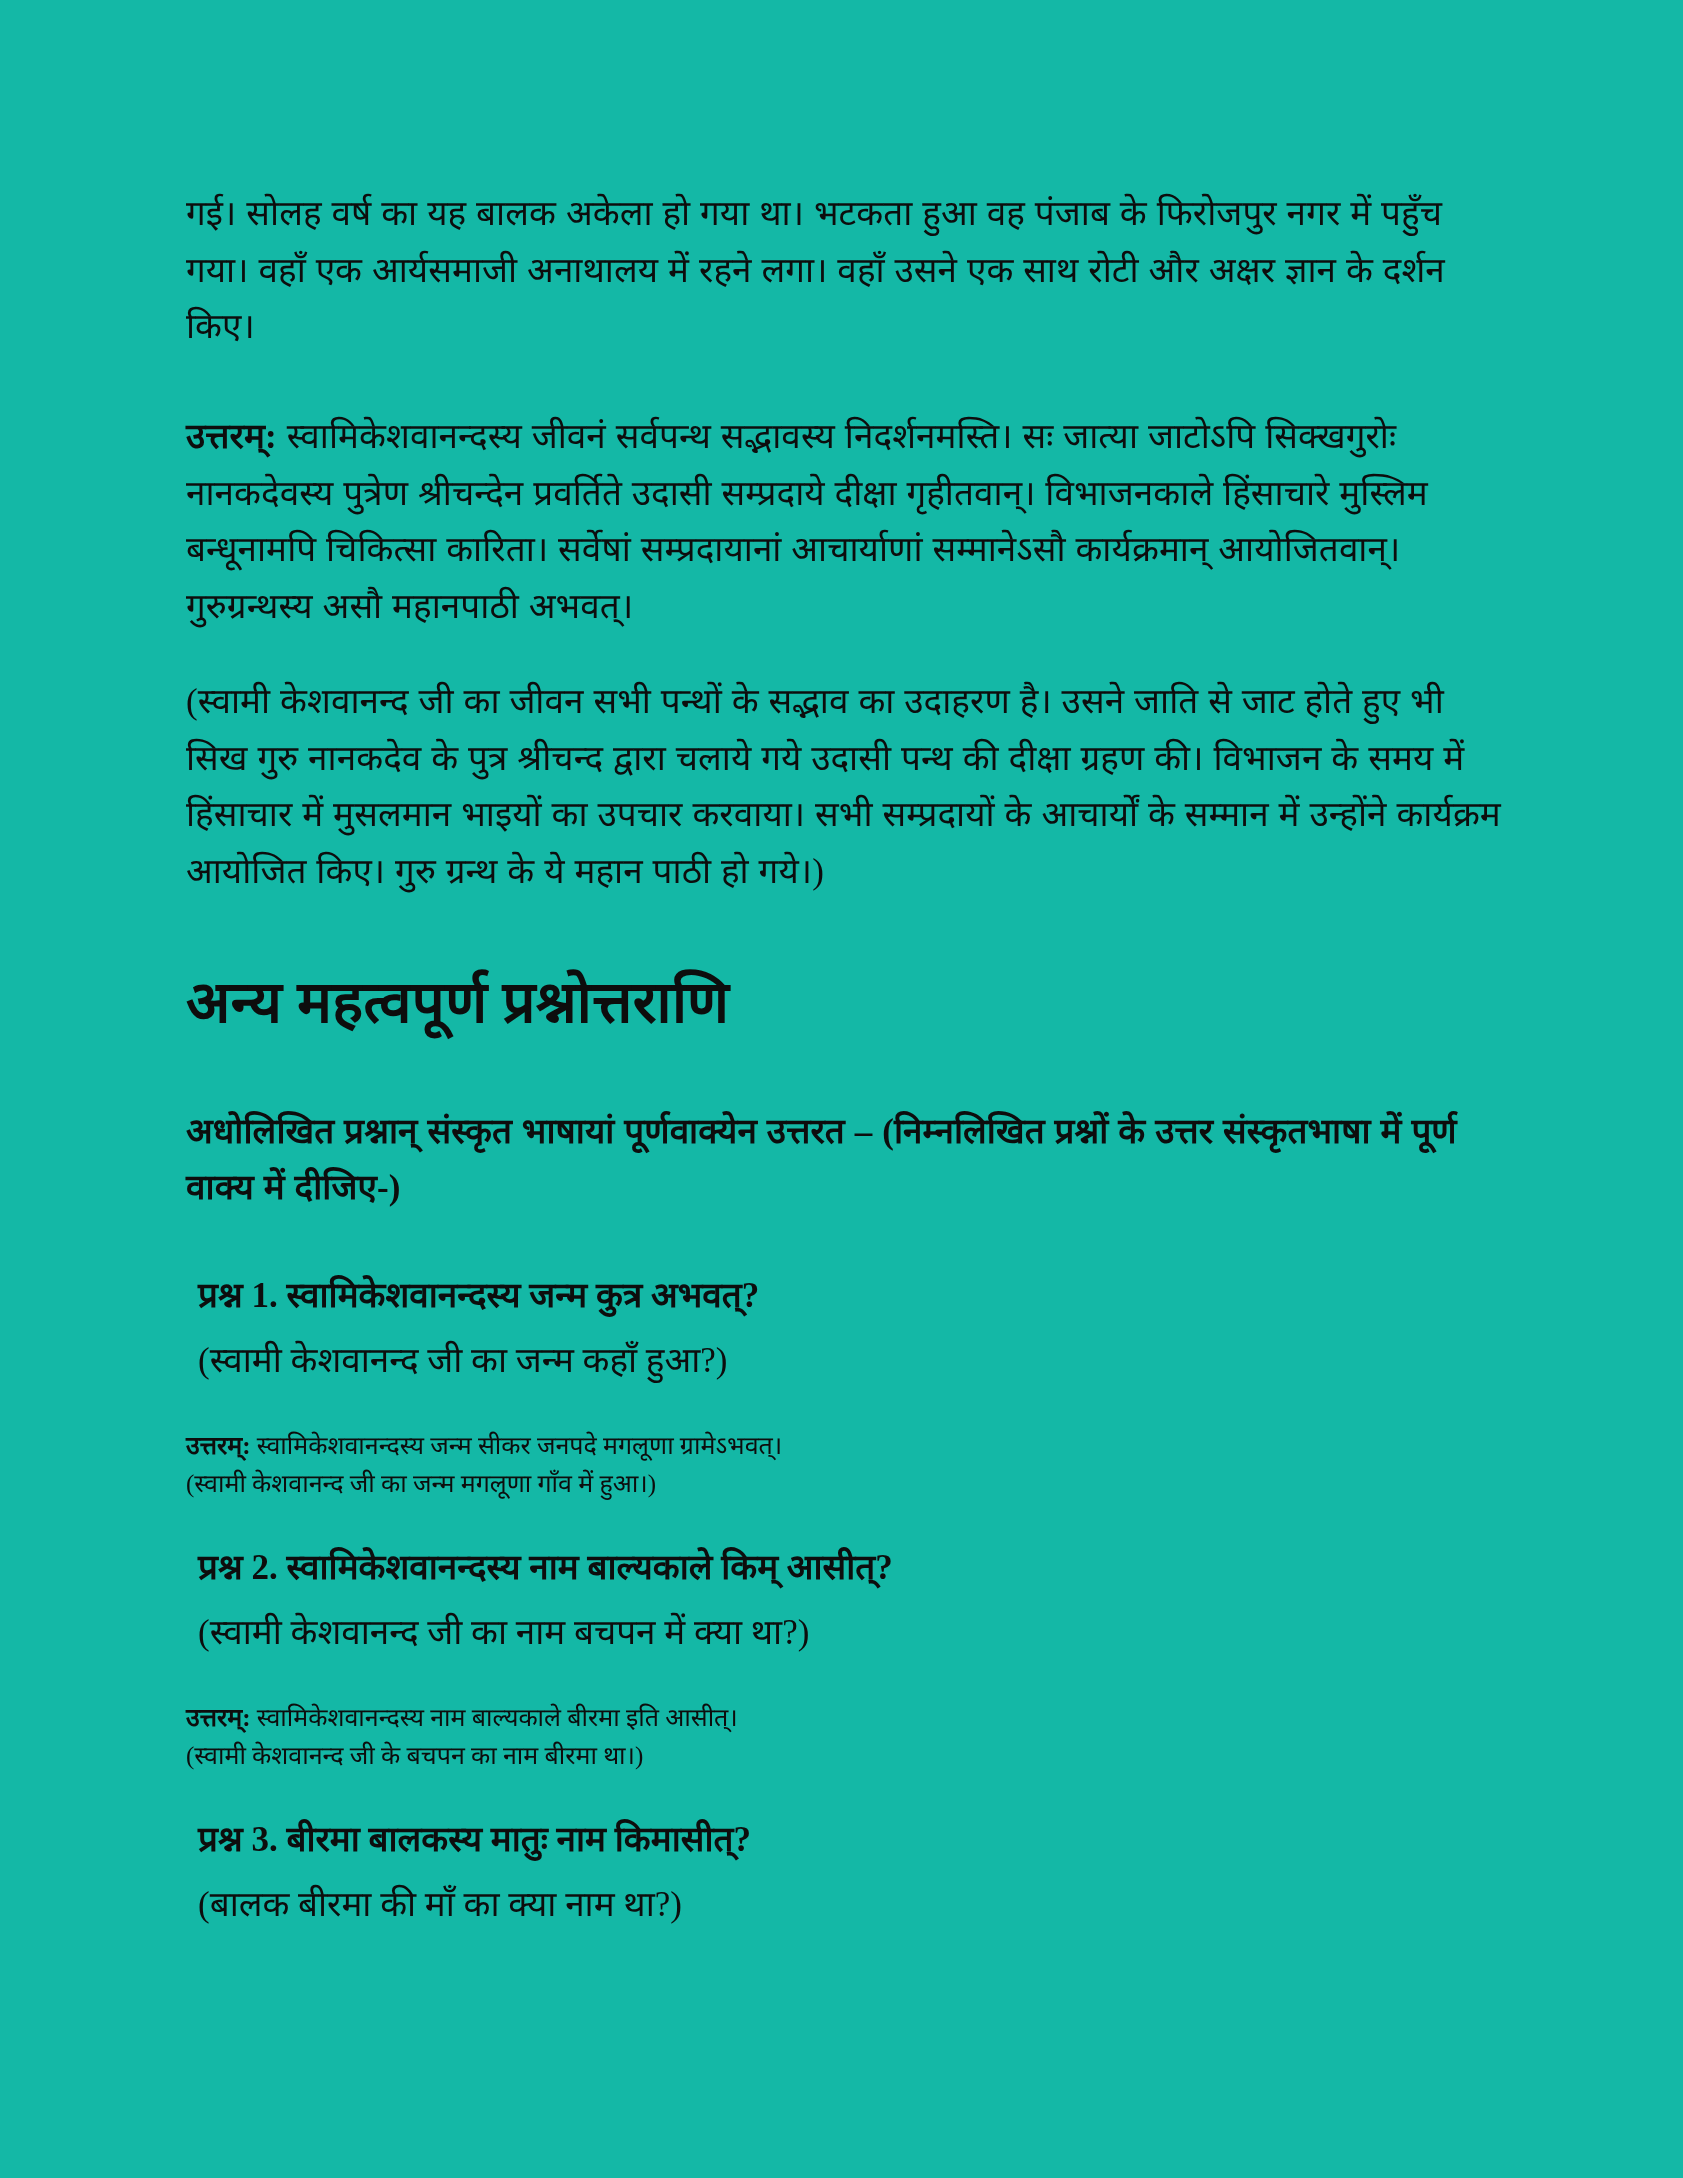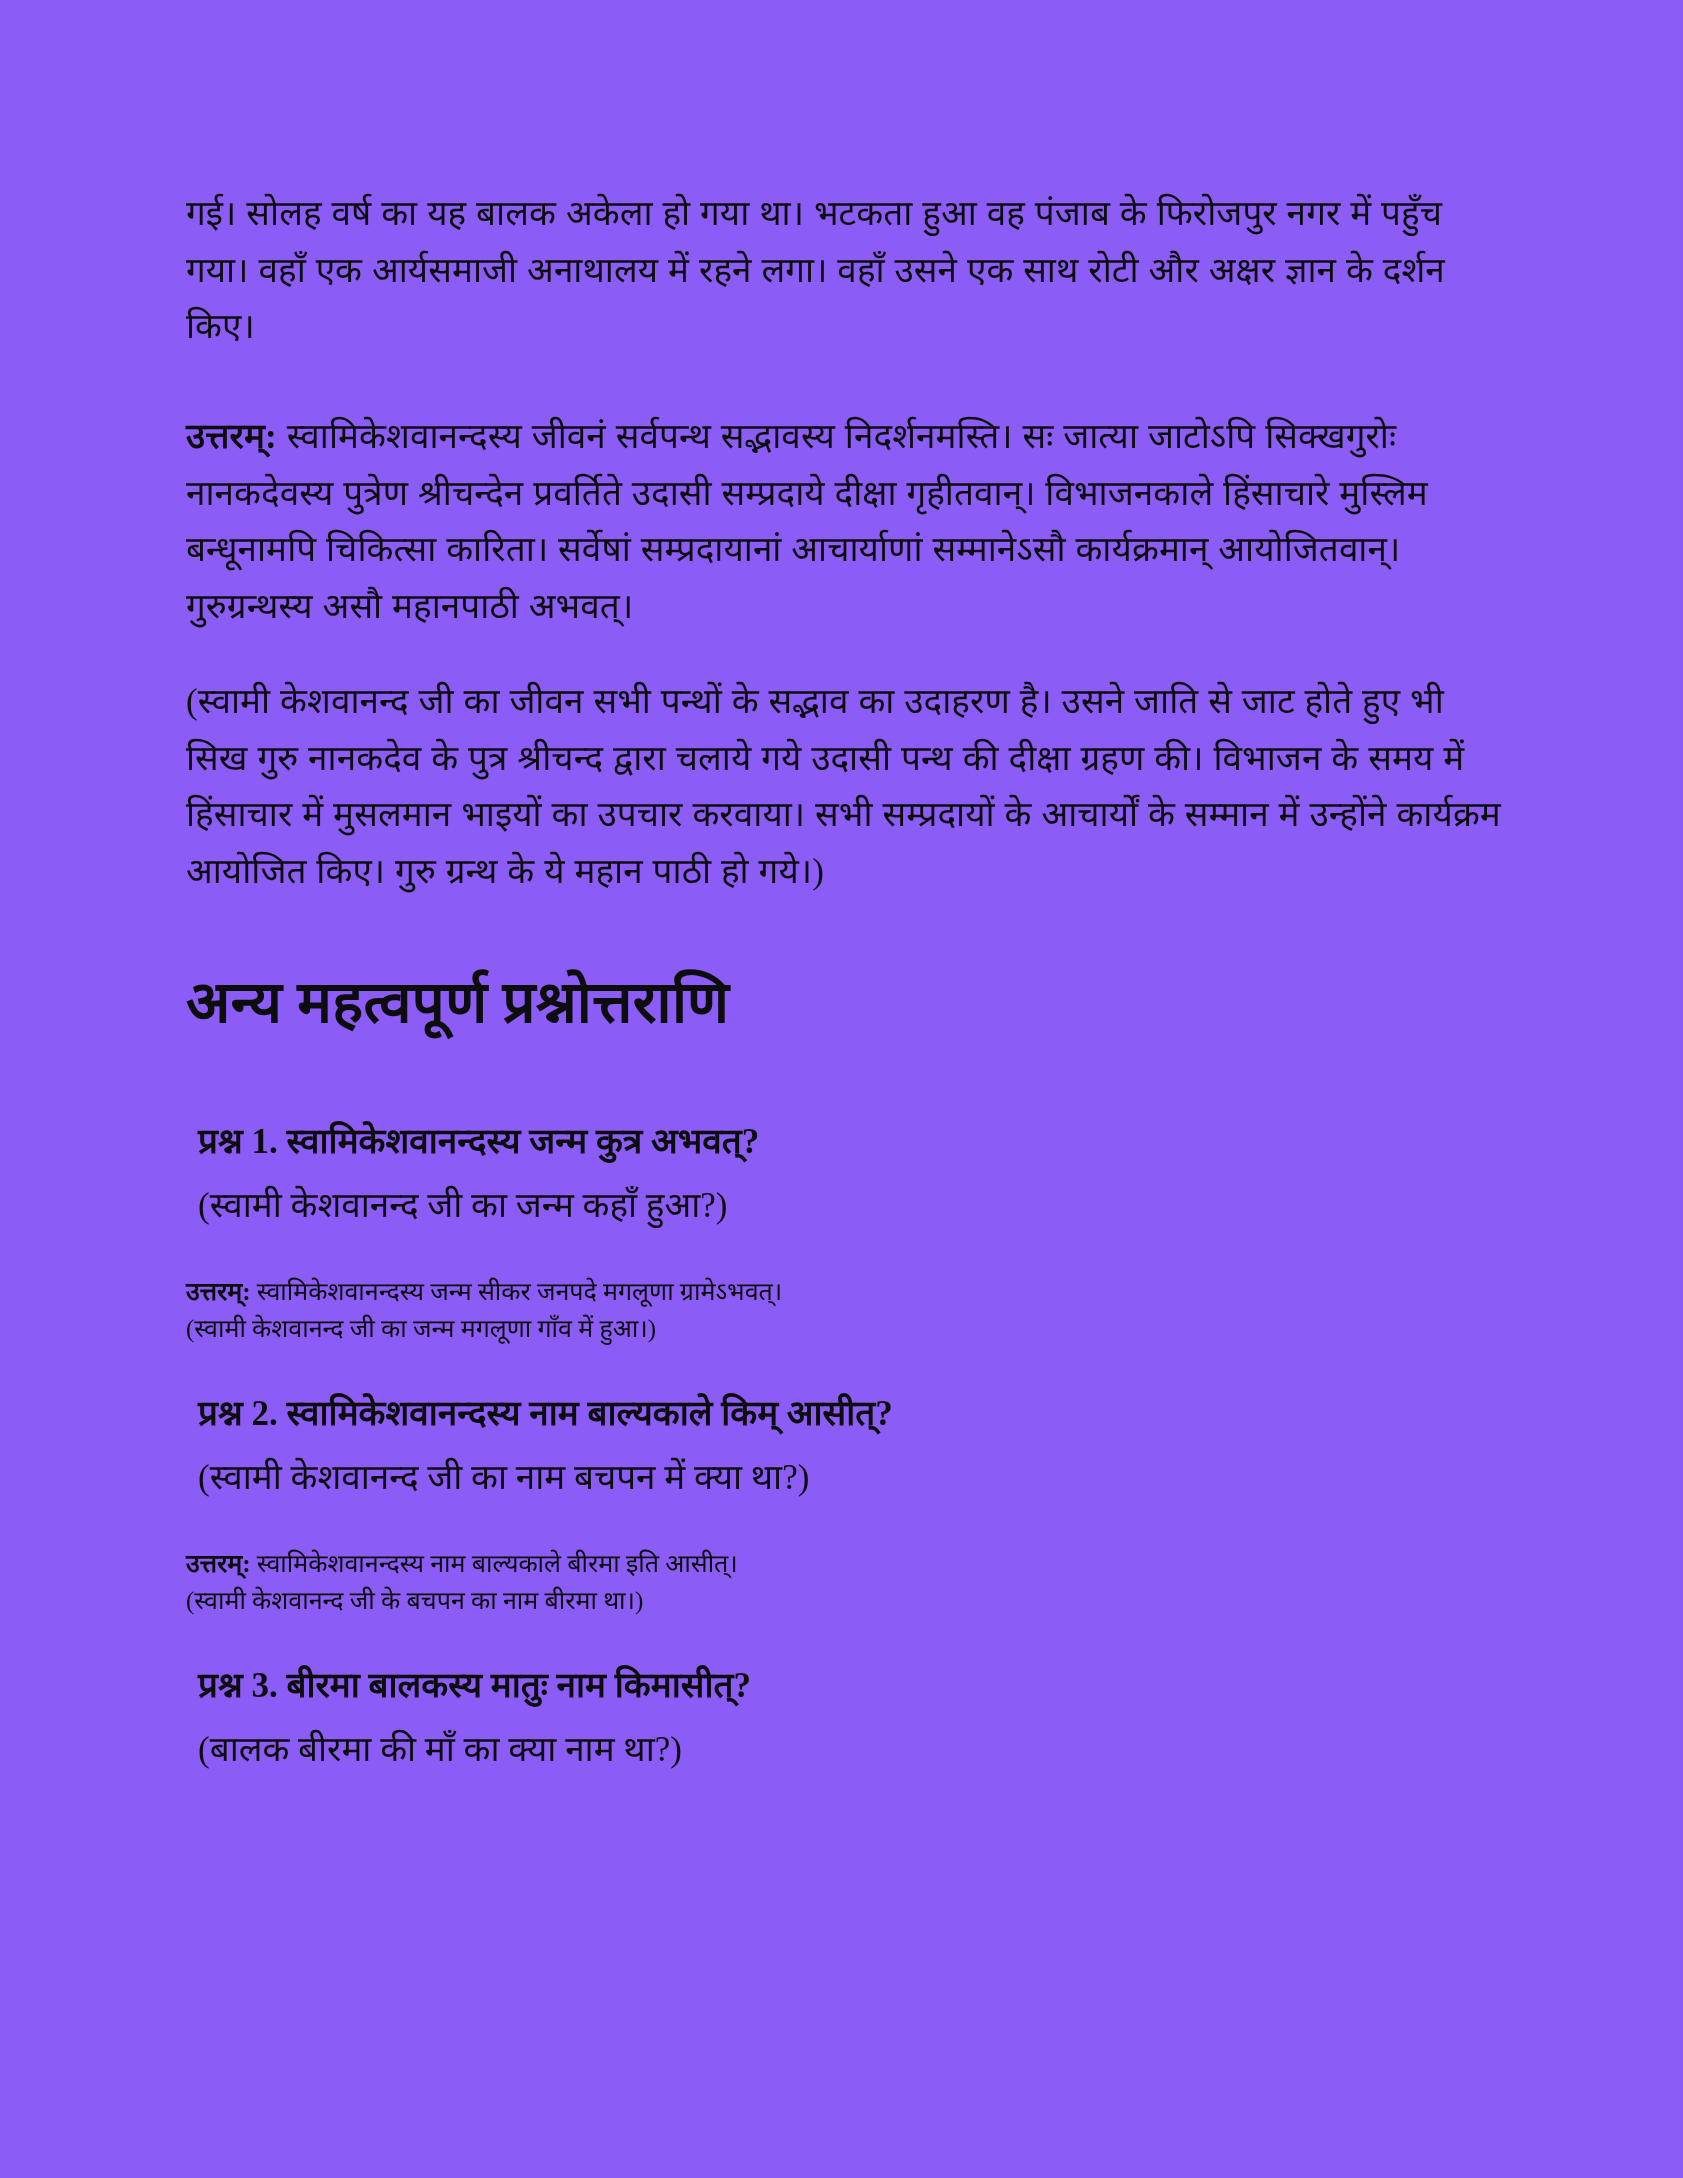--- a/index.html
+++ b/index.html
@@ -13,21 +13,21 @@
     font-family: "Liberation Serif", "DejaVu Serif", serif;
     color: #0d0d0d;
     position: relative;
     overflow: hidden;
   }
   .page {
     box-sizing: border-box;
     width: 1683px;
     height: 2178px;
     padding: 186px 166px 0 186px;
-    background: #8b5cf6;
+    background: #14b8a6;
   }
   .content {
     width: 1317px;
   }
   
   .para {
     font-size: 35px;
     line-height: 1.62;
     letter-spacing: 0.1px;
     text-align: left;
@@ -89,20 +89,21 @@
     <p class="para block">
       <span class="lead">उत्तरम्:</span><span> </span><span>स्वामिकेशवानन्दस्य जीवनं सर्वपन्थ सद्भावस्य निदर्शनमस्ति। सः जात्या जाटोऽपि सिक्खगुरोः नानकदेवस्य पुत्रेण श्रीचन्देन प्रवर्तिते उदासी सम्प्रदाये दीक्षा गृहीतवान्। विभाजनकाले हिंसाचारे मुस्लिम बन्धूनामपि चिकित्सा कारिता। सर्वेषां सम्प्रदायानां आचार्याणां सम्मानेऽसौ कार्यक्रमान् आयोजितवान्। गुरुग्रन्थस्य असौ महानपाठी अभवत्।</span>
     </p>
 
     <p class="para block gap-xl">(स्वामी केशवानन्द जी का जीवन सभी पन्थों के सद्भाव का उदाहरण है। उसने जाति से जाट होते हुए भी सिख गुरु नानकदेव के पुत्र श्रीचन्द द्वारा चलाये गये उदासी पन्थ की दीक्षा ग्रहण की। विभाजन के समय में हिंसाचार में मुसलमान भाइयों का उपचार करवाया। सभी सम्प्रदायों के आचार्यों के सम्मान में उन्होंने कार्यक्रम आयोजित किए। गुरु ग्रन्थ के ये महान पाठी हो गये।)</p>
 
     <h2 class="section-heading">अन्य महत्वपूर्ण प्रश्नोत्तराणि</h2>
 
     <div class="spacer-lg"></div>
 
+    <p class="para block gap-lg bold">अधोलिखित प्रश्नान् संस्कृत भाषायां पूर्णवाक्येन उत्तरत – (निम्नलिखित प्रश्नों के उत्तर संस्कृतभाषा में पूर्ण वाक्य में दीजिए-)</p>
 
     <div class="qa-group">
       <p class="qline q">
         <span>प्रश्न 1.</span><span> </span><span>स्वामिकेशवानन्दस्य जन्म कुत्र अभवत्?</span>
       </p>
       <p class="qline sub">(स्वामी केशवानन्द जी का जन्म कहाँ हुआ?)</p>
     </div>
 
     <div class="qa-group">
       <p class="ans-line">

